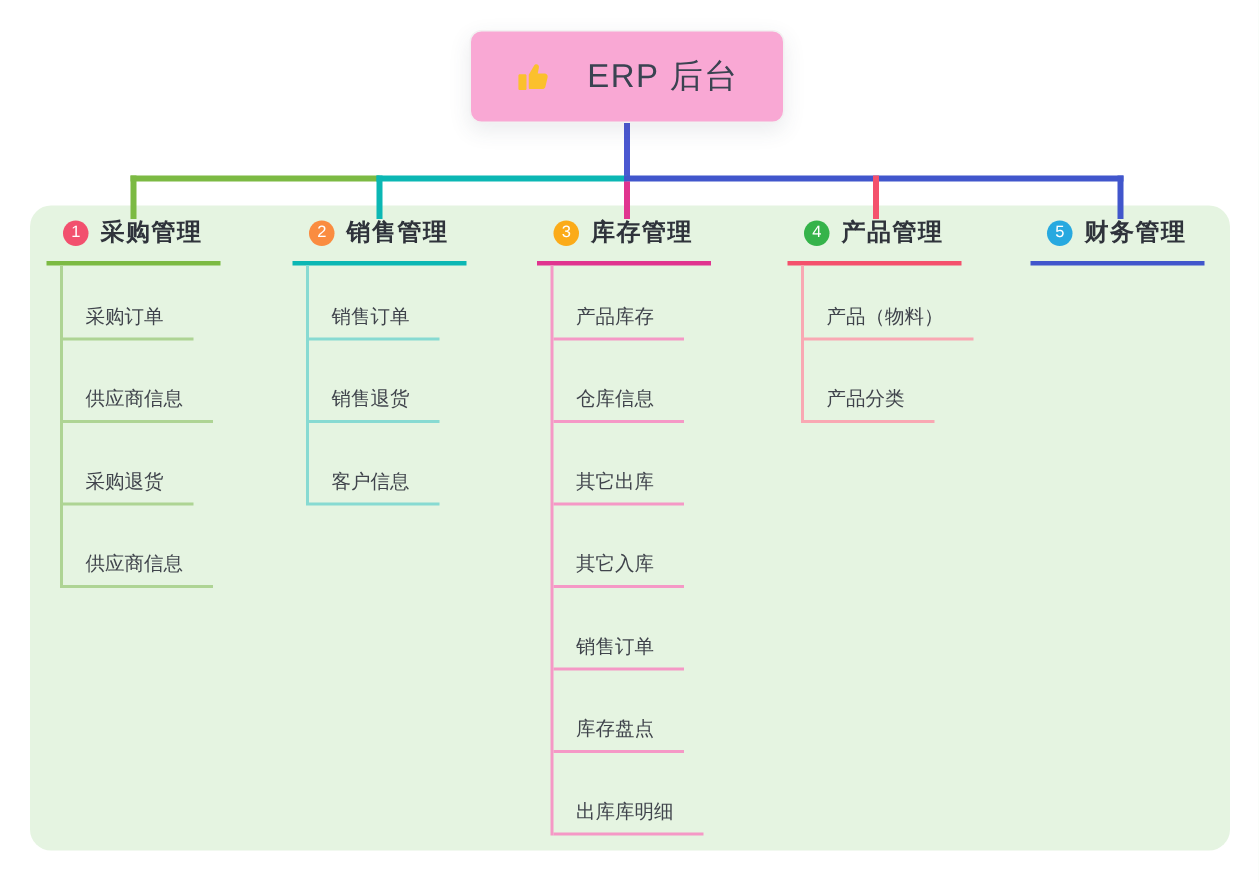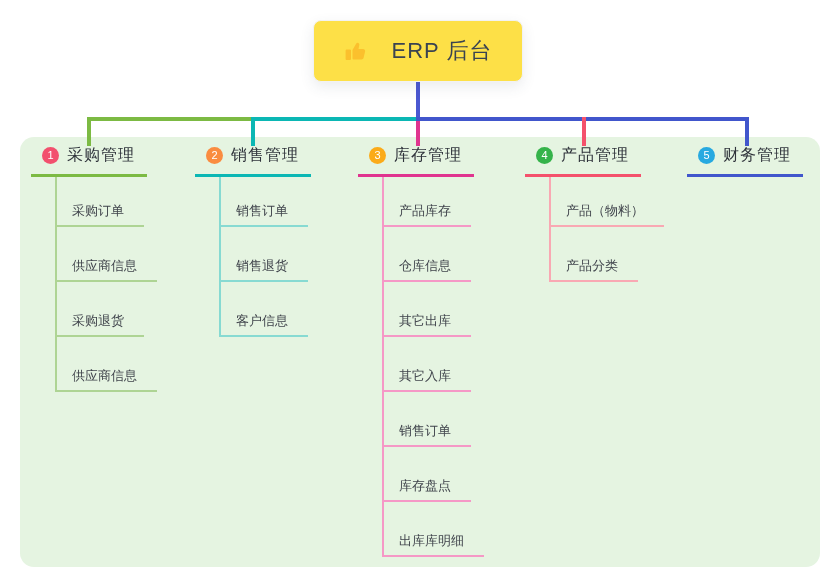--- a/index.html
+++ b/index.html
@@ -7,43 +7,43 @@
   body { font-family:"Liberation Sans","DejaVu Sans",sans-serif; }
   .canvas {
     position:relative; width:839px; height:588px; background:#ffffff; overflow:hidden;
   }
   .panel {
     position:absolute; left:20px; top:137px; width:800px; height:430px;
     background:#e5f4e1; border-radius:14px;
   }
   .root-card {
     position:absolute; left:313px; top:20px; width:210px; height:62px;
-    background:#fde047; border:1px solid #f2f2f2; border-radius:8px;
+    background:#f9a8d4; border:1px solid #f2f2f2; border-radius:8px;
     box-shadow:0 5px 14px rgba(60,70,90,0.10);
     display:flex; align-items:center; justify-content:center; gap:24px;
   }
   .root-card .root-label {
     font-size:22px; color:#3a4351; letter-spacing:1px;
   }
   .root-card svg { display:block; }
   .vline, .hline { position:absolute; }
   .branch { position:absolute; top:145px; }
   .branch-title {
     display:flex; align-items:center; gap:8px; width:fit-content;
     padding:0 12px 8px 11px; border-bottom:3px solid var(--line);
     cursor:default;
   }
   .badge {
     width:17px; height:17px; border-radius:50%;
     background:var(--badge); color:#ffffff;
     font-size:11px; font-weight:500; line-height:17px; text-align:center;
     flex:0 0 17px;
   }
-  .branch-label { font-size:16px; font-weight:400; color:#2f333b; letter-spacing:1px; white-space:nowrap; }
-  .branch-items { margin-left:24px; border-left:2px solid var(--sub); width:fit-content; }
+  .branch-label { font-size:16px; font-weight:700; color:#2f333b; letter-spacing:1px; white-space:nowrap; }
+  .branch-items { margin-left:9px; border-left:2px solid var(--sub); width:fit-content; }
   .item {
     display:flex; align-items:flex-end; width:fit-content; min-width:78px;
     height:55px; padding:0 20px 5px 15px;
     border-bottom:2px solid var(--sub);
   }
   .item:first-child { height:50px; }
   .item-label { font-size:13px; color:#40444c; white-space:nowrap; }
 </style>
 </head>
 <body>

